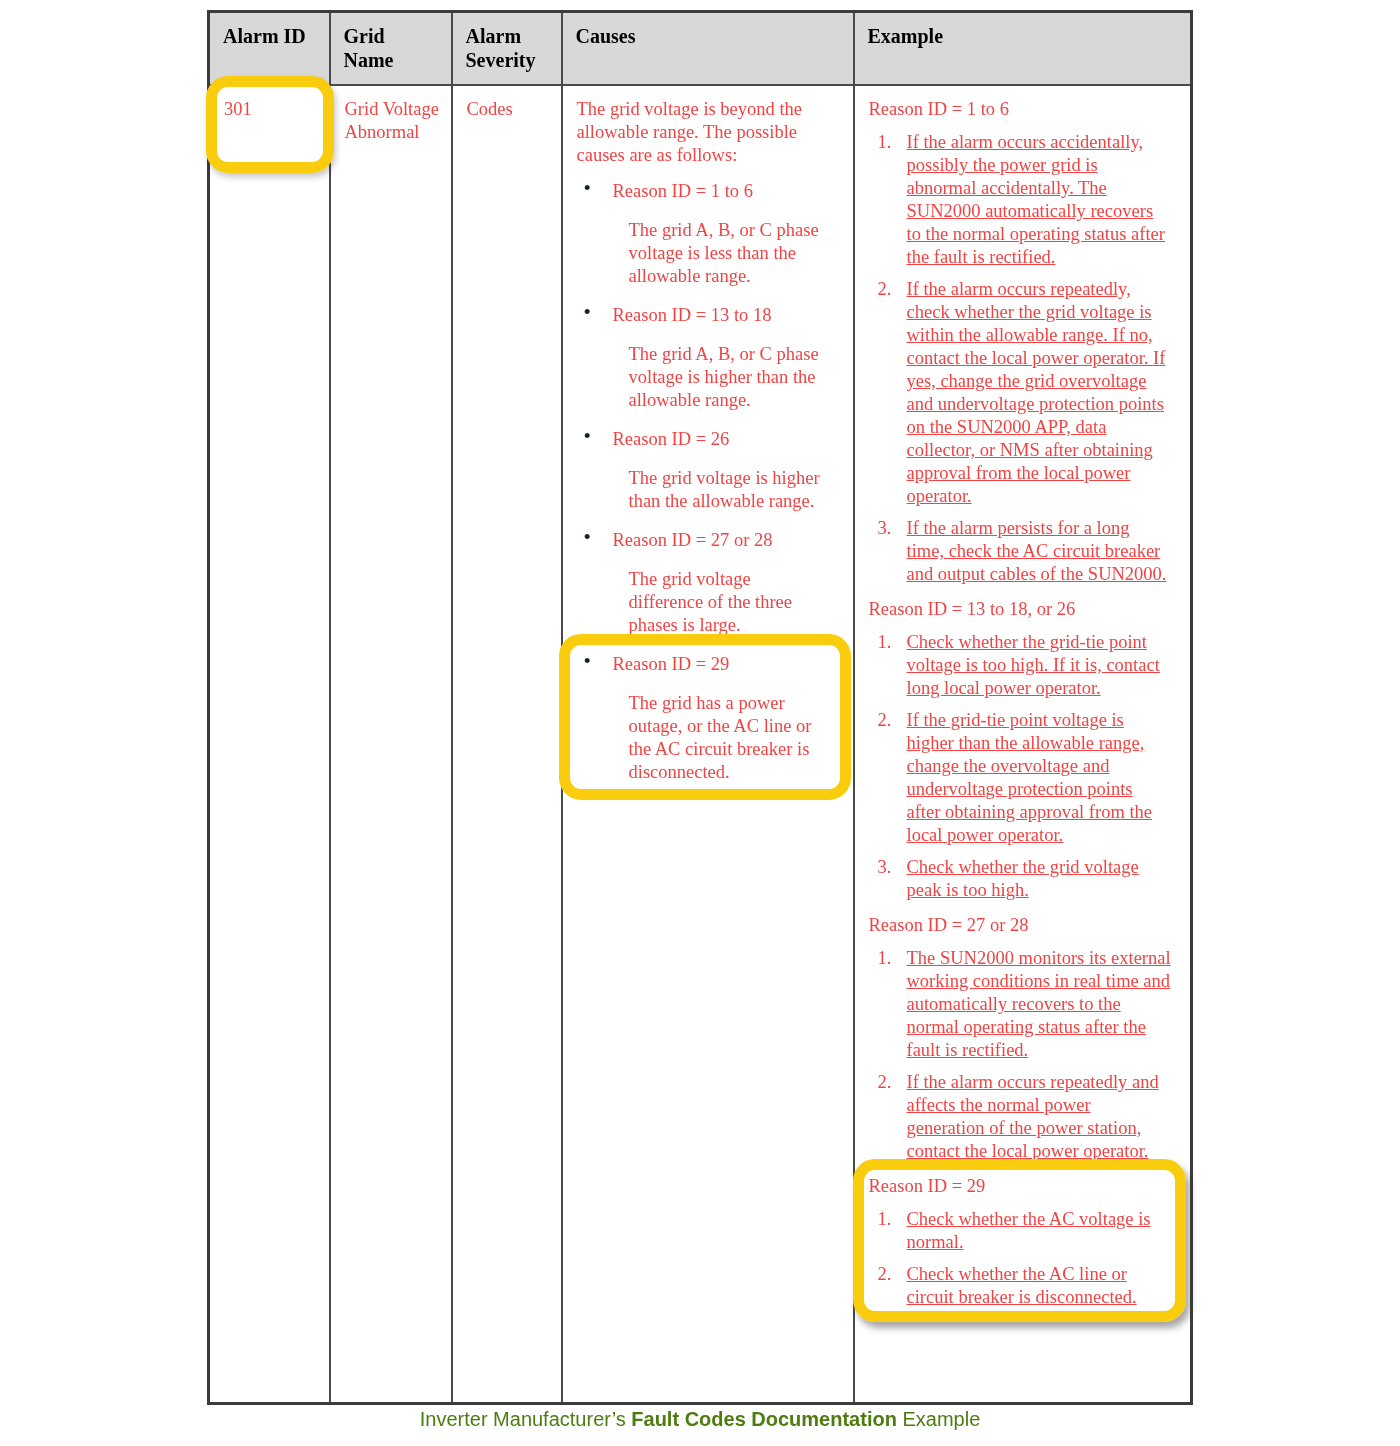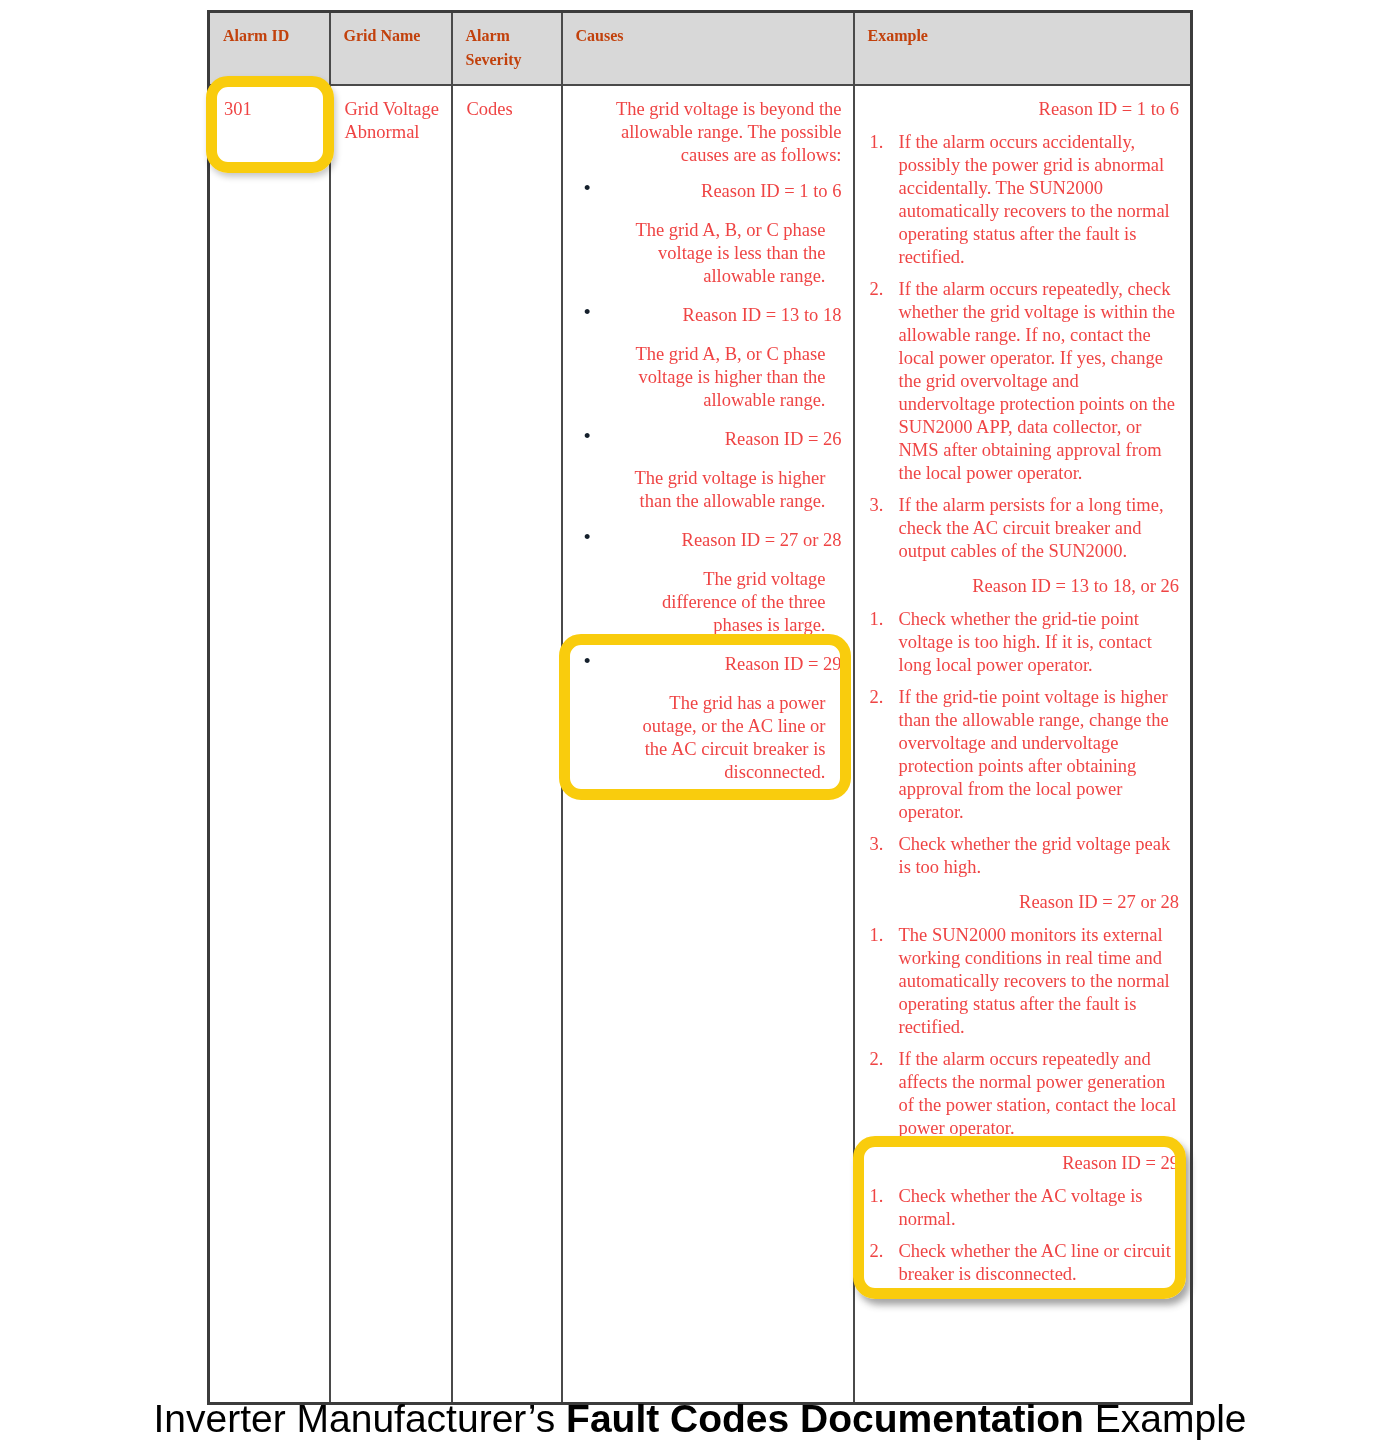--- a/index.html
+++ b/index.html
@@ -10,46 +10,46 @@
 
   
   table.fault-table {
     position:absolute; left:207px; top:10px; width:983px;
     border-collapse:collapse; table-layout:fixed; background:#fff;
     border:3px solid #3c3c3c;
   }
   .fault-table th, .fault-table td { border:2px solid #4a4a4a; }
   .fault-table th {
     background:var(--header-bg, #d8d8d8);
-    font-weight:bold; font-size:16px; line-height:24px;
-    color:#c2410c; text-align:left; vertical-align:top;
+    font-weight:bold; font-size:20px; line-height:24px;
+    color:#000000; text-align:left; vertical-align:top;
     padding:11px 14px 12px 13px; height:46px;
   }
   .fault-table td {
     vertical-align:top; font-size:18.5px; line-height:23px;
     color:#ef4444; padding:12px 11px 4px 14px; height:1300px;
   }
 
-  p { margin:0;text-align:right; }
+  p { margin:0; }
   .intro { margin:0 0 13px 0; }
 
   
   ol.causes-list { list-style:none; margin:0; padding:0; }
   li.cause { position:relative; padding-left:36px; margin-bottom:13px; }
   li.cause::before {
     content:"\2022"; position:absolute; left:7px; top:-3px;
     font-size:21px; color:#15202c;
   }
   .clabel { margin:0 0 7px 0; }
   .cdetail { margin:16px; }
 
   
   .msec { margin-bottom:12px; }
   .mhead { margin:0 0 10px 0; }
-  ol.steps { list-style:none; margin:0; padding:0; counter-reset:st; }
+  ol.steps { list-style:none; margin:8px; padding:0; counter-reset:st;text-decoration:underline; }
   li.step { counter-increment:st; position:relative; padding-left:30px; margin-bottom:9px; }
   li.step::before { content:counter(st) "."; position:absolute; left:1px; top:0; }
 
   
   .hl { position:relative; }
   .hl::after {
     content:""; position:absolute; box-sizing:border-box;
     border:11px solid var(--highlight, #f9cc0d);
     border-radius:22px; pointer-events:none; z-index:4;
   }
@@ -61,21 +61,21 @@
   .hl-cause::after { left:-18px; top:-19px; right:-9px; bottom:-16px; }
   .hl-measure::after {
     left:-16px; top:-16px; right:-7px; bottom:-13px;
     box-shadow:4px 6px 7px rgba(55,55,55,.45);
   }
 
   
   .caption {
     position:absolute; left:0; top:1402px; width:1400px;
     text-align:center; font-family:"Liberation Sans", sans-serif;
-    font-size:39px; line-height:34px; color:#000000;
+    font-size:20px; line-height:34px; color:#4d7c0f;
   }
   .caption b { font-weight:bold; }
 </style>
 </head>
 <body>
 
 <div class="page">
 
   <table class="fault-table">
     <colgroup>

